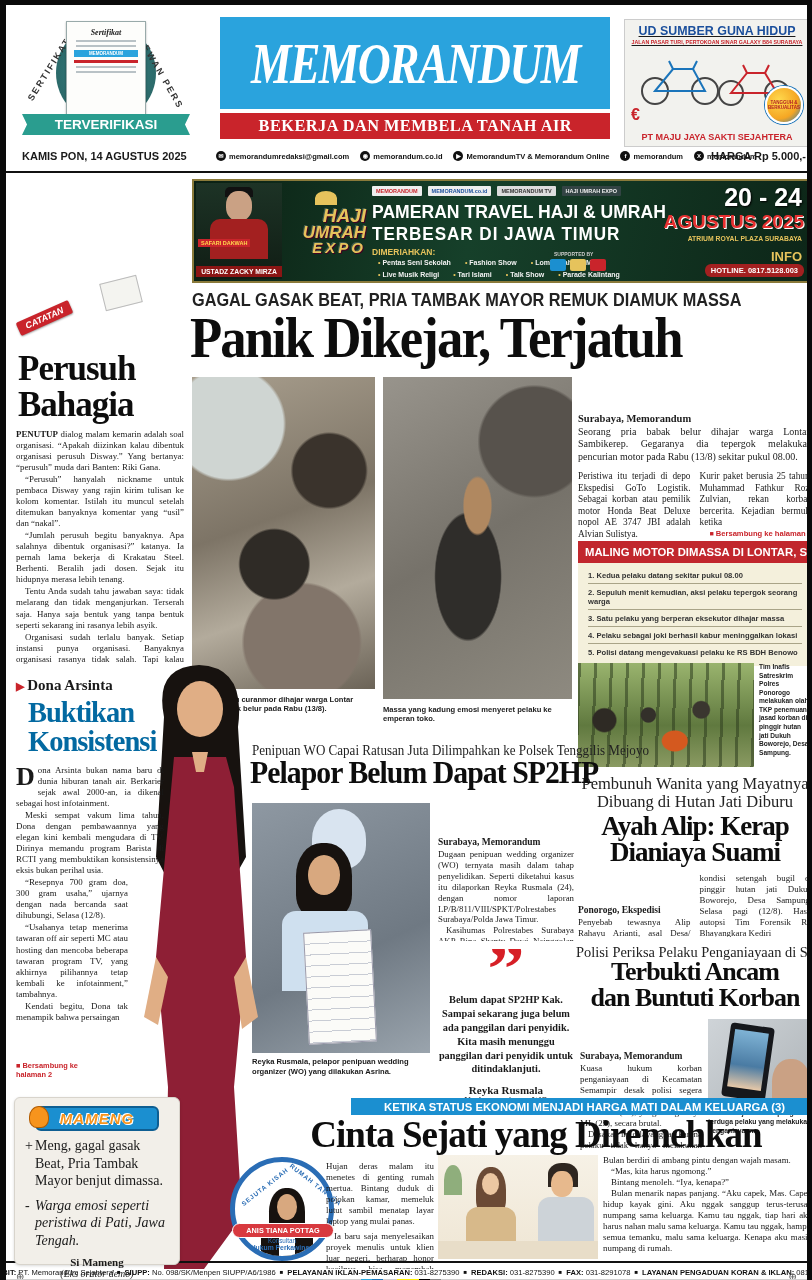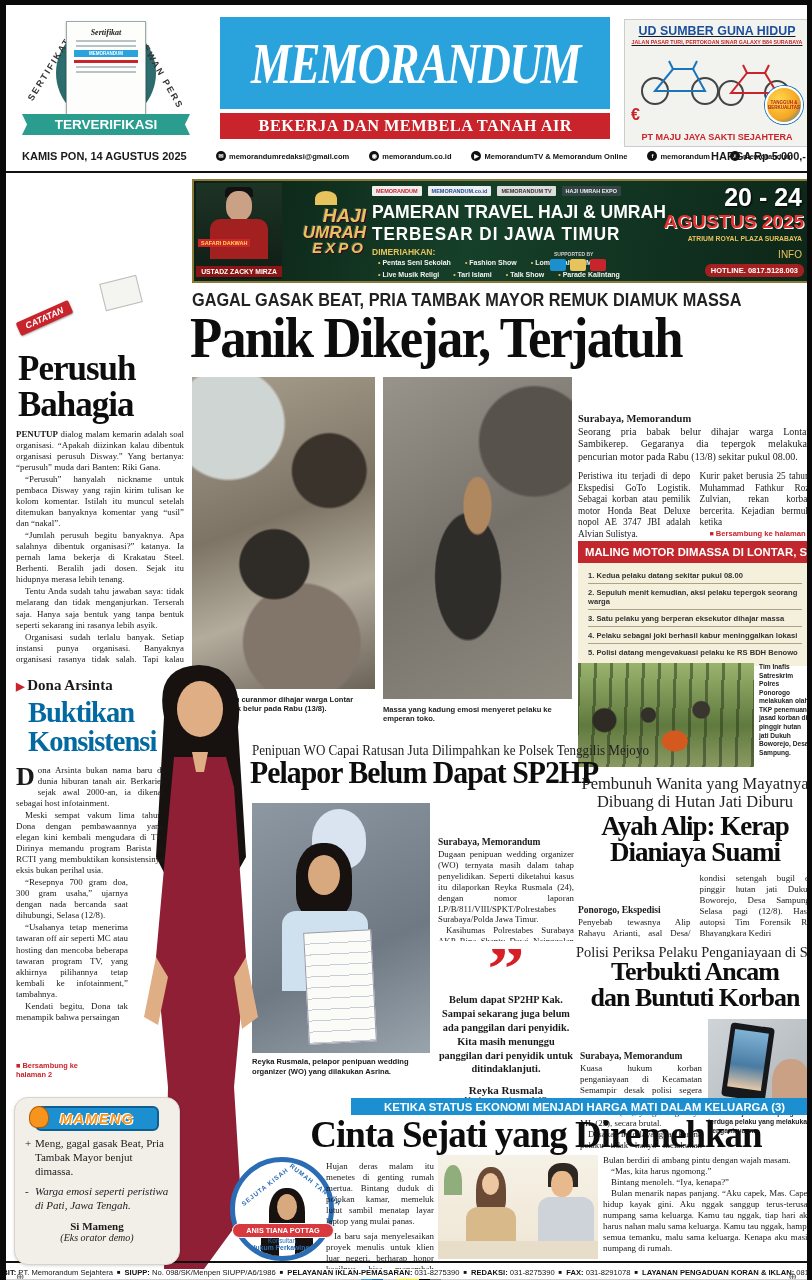--- a/index.html
+++ b/index.html
@@ -36,21 +36,21 @@
   .adtr .t{color:#1b4f9c;font-weight:bold;font-size:13.5px;margin-top:3px;transform:scaleX(.92);white-space:nowrap;}
   .adtr .a{color:#c9242b;font-weight:bold;font-size:5.3px;margin-top:1px;white-space:nowrap;}
   .adtr .c{color:#c9242b;font-weight:bold;font-size:9.5px;position:absolute;bottom:4px;left:0;right:0;transform:scaleX(.95);white-space:nowrap;}
   .adtr .badge{position:absolute;right:6px;bottom:22px;width:34px;height:34px;border-radius:50%;
       background:radial-gradient(circle at 35% 35%,#ffd94d,#f5a623 60%,#1b75bb);color:#b01e24;
       font-size:4.5px;font-weight:bold;display:flex;align-items:center;justify-content:center;text-align:center;border:2px solid #fff;box-shadow:0 0 0 1px #1b75bb;}
   .adtr .euro{position:absolute;left:6px;bottom:22px;color:#c9242b;font-size:16px;font-weight:bold;}
   .dateline{left:0;top:142px;width:812px;height:22px;}
   .dateline .d{position:absolute;left:16px;top:3px;font-weight:bold;font-size:11px;}
   .dateline .p{position:absolute;right:12px;top:3px;font-weight:bold;font-size:11px;}
-  .socials{position:absolute;left:210px;top:4px;display:flex;gap:20px;}
+  .socials{position:absolute;left:210px;top:4px;display:flex;gap:11px;}
   .soc{display:flex;align-items:center;gap:3px;font-size:7.5px;font-weight:bold;color:#111;}
   .soc .ic{width:10px;height:10px;border-radius:50%;background:#111;color:#fff;font-size:6px;line-height:10px;text-align:center;}
   .rule-head{left:0;top:166px;width:812px;height:2px;background:#111;}
 
   
   .expo{left:186px;top:174px;width:620px;height:104px;background:linear-gradient(100deg,#0b2013,#16402a 45%,#0d2618);
       border:2px solid #8a7a3a;box-sizing:border-box;color:#fff;}
   .expo .speaker{position:absolute;left:2px;top:2px;width:86px;height:96px;background:linear-gradient(#1d3326,#101d14);overflow:hidden;}
   .expo .face{position:absolute;left:30px;top:8px;width:26px;height:30px;border-radius:45%;background:#caa184;}
   .expo .peci{position:absolute;left:29px;top:4px;width:28px;height:10px;border-radius:5px 5px 0 0;background:#111;}
@@ -68,21 +68,21 @@
   .expo .t2{position:absolute;left:178px;top:43px;font-size:18px;font-weight:bold;letter-spacing:1px;white-space:nowrap;transform:scaleX(.95);transform-origin:left;}
   .expo .dim{position:absolute;left:178px;top:66px;color:#e6c35c;font-size:8.5px;font-weight:bold;}
   .expo .ev{position:absolute;left:184px;display:flex;gap:14px;font-size:7px;font-weight:bold;color:#f2f2f2;white-space:nowrap;}
   .expo .ev span::before{content:"• ";color:#e6c35c;}
   .expo .dates{position:absolute;right:8px;top:2px;font-size:25px;font-weight:bold;color:#fff;text-shadow:1px 1px 2px #000;white-space:nowrap;}
   .expo .ag{position:absolute;right:6px;top:30px;font-size:19px;font-weight:bold;color:#e63030;text-shadow:1px 1px 0 #fff;white-space:nowrap;}
   .expo .venue{position:absolute;right:8px;top:54px;font-size:6.8px;font-weight:bold;color:#e6c35c;}
   .expo .supp{position:absolute;left:360px;top:70px;font-size:5px;color:#ccc;font-weight:bold;}
   .expo .slogos{position:absolute;left:356px;top:78px;display:flex;gap:4px;}
   .expo .slogos i{width:16px;height:12px;border-radius:2px;display:block;}
-  .expo .info{position:absolute;right:8px;top:68px;font-size:10px;color:#e6c35c;font-weight:normal;text-align:center;}
+  .expo .info{position:absolute;right:8px;top:68px;font-size:13px;color:#e6c35c;font-weight:bold;text-align:center;}
   .expo .hot{position:absolute;right:6px;bottom:4px;background:#a32020;color:#fff;font-size:7.5px;font-weight:bold;padding:2px 6px;border-radius:6px;}
 
   
   .kicker-lead{left:186px;top:285px;font-size:17.5px;font-weight:bold;transform:scaleX(.93);transform-origin:left;white-space:nowrap;color:#222;}
   .headline-lead{left:184px;top:301px;font-family:"Liberation Serif",serif;font-weight:bold;font-size:56px;
       letter-spacing:-2px;color:#0d0d0d;transform:scaleX(.94);transform-origin:left;white-space:nowrap;}
 
   .photo{box-sizing:border-box;}
   .photo1{left:186px;top:372px;width:183px;height:312px;
       background:radial-gradient(circle at 20% 15%,#cfd5d2 0 18%,transparent 19%),
@@ -174,27 +174,27 @@
   .dona-body p{margin:0 0 1px 0;text-indent:9px;}
   .dona-body p.n2,.dona-body p.n3,.dona-body p.n4{width:112px;}
   .dona-body p:first-child{text-indent:0;}
   .dona-body p:first-child::first-letter{font-size:26px;font-weight:bold;float:left;line-height:.8;padding:2px 3px 0 0;font-family:"Liberation Serif",serif;}
   .dona-cont{left:10px;top:1056px;width:70px;color:#c9242b;font-weight:bold;font-size:7.4px;}
   .dona-cont::before{content:"■ ";}
 
   .dona-photo{left:128px;top:652px;width:130px;height:612px;}
 
   
-  .mameng{left:8px;top:1092px;width:164px;height:166px;background:#f2efe9;border:1px solid #d8d4cc;border-radius:14px;
+  .mameng{left:8px;top:1092px;width:164px;height:166px;background:#f2efe9;border:1px solid #d8d4cc;border-radius:6px;
       box-shadow:0 1px 3px rgba(0,0,0,.15);z-index:5;}
   .mameng .logo{margin:8px auto 6px auto;width:120px;background:#1b8fd0;border:2px solid #0e5e92;border-radius:6px;
       color:#f7941d;font-weight:bold;font-style:italic;font-size:15px;text-align:center;padding:2px 0;
       text-shadow:1px 1px 0 #fff,-1px -1px 0 #fff;letter-spacing:1px;}
   .mameng .mascot{position:absolute;left:14px;top:8px;width:18px;height:20px;border-radius:50% 50% 40% 40%;background:#f7941d;border:1px solid #b35c00;}
-  .mameng ul{margin:2px 10px;padding:0;list-style:none;font-family:"Liberation Serif",serif;font-size:11px;line-height:1.25;}
+  .mameng ul{margin:2px 10px;padding:0;list-style:none;font-family:"Liberation Serif",serif;font-size:14px;line-height:1.25;}
   .mameng li{margin-bottom:7px;padding-left:10px;position:relative;}
   .mameng li.pl::before{content:"+";position:absolute;left:0;}
   .mameng li.mi{font-style:italic;}
   .mameng li.mi::before{content:"-";position:absolute;left:0;}
   .mameng .sig{text-align:center;font-family:"Liberation Serif",serif;font-weight:bold;font-size:11px;margin-top:4px;}
   .mameng .sig2{text-align:center;font-family:"Liberation Serif",serif;font-style:italic;font-size:10px;}
 
   
   .serialbar{left:345px;top:1093px;width:467px;height:17px;background:#1b8fd0;color:#fff;display:flex;align-items:center;justify-content:center;
       font-weight:bold;font-size:11.3px;white-space:nowrap;}

